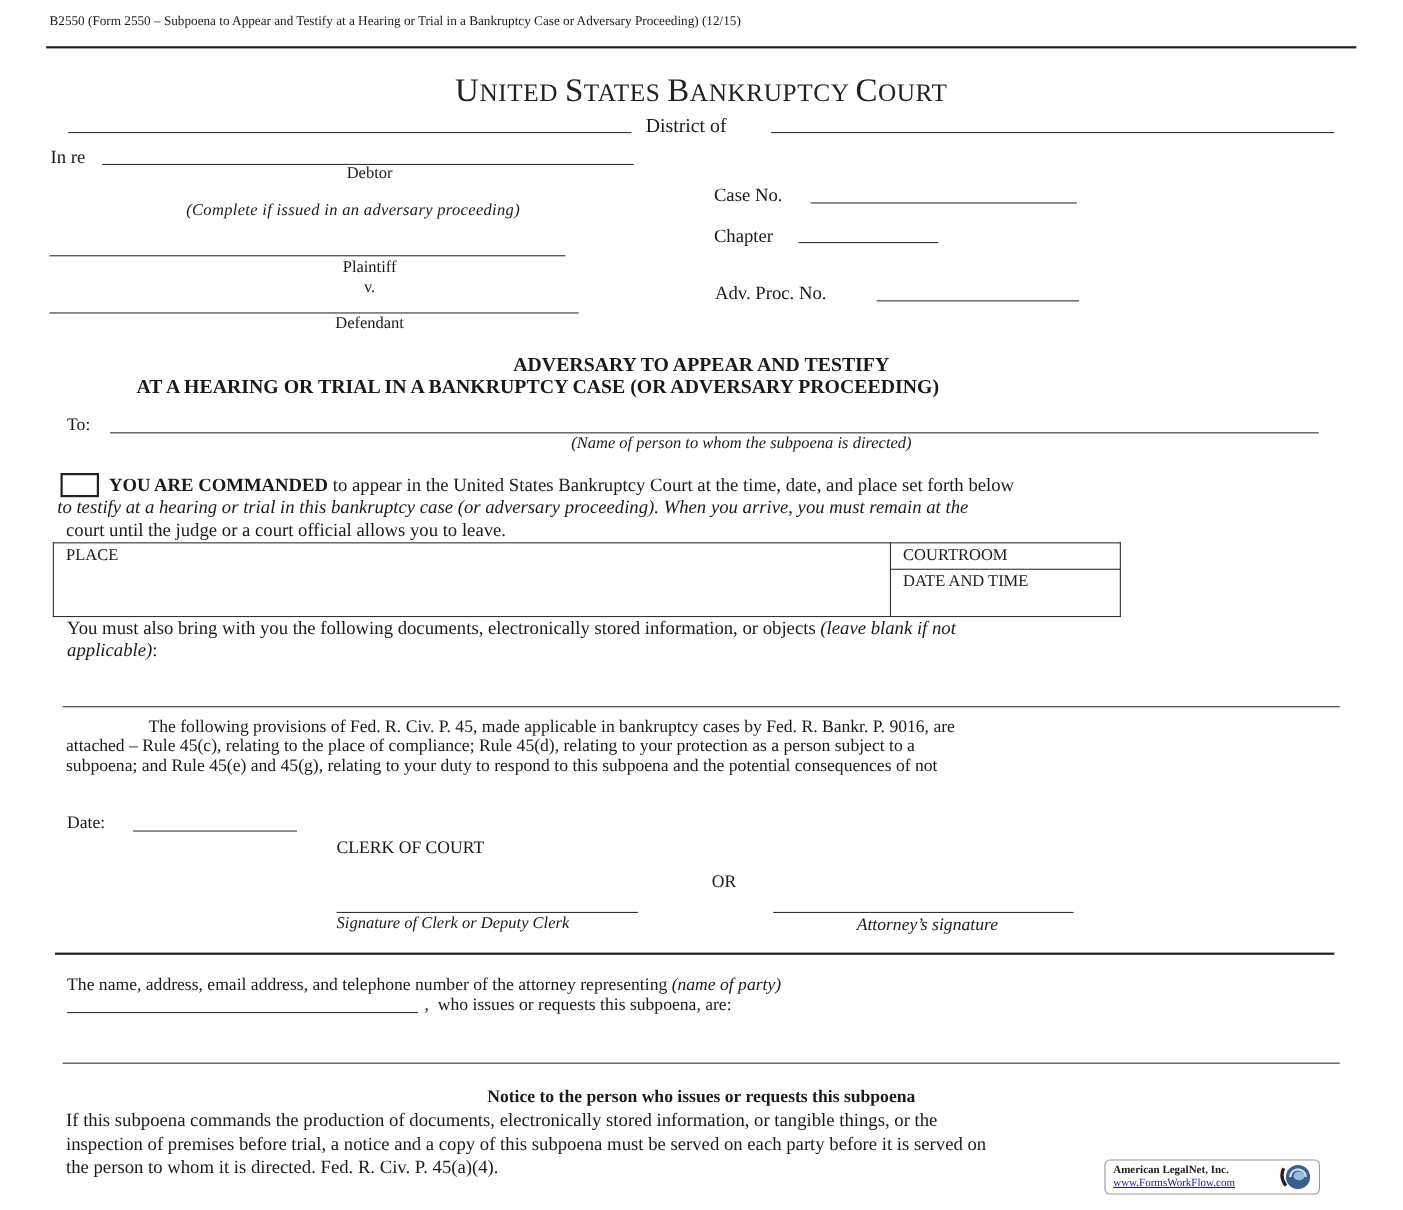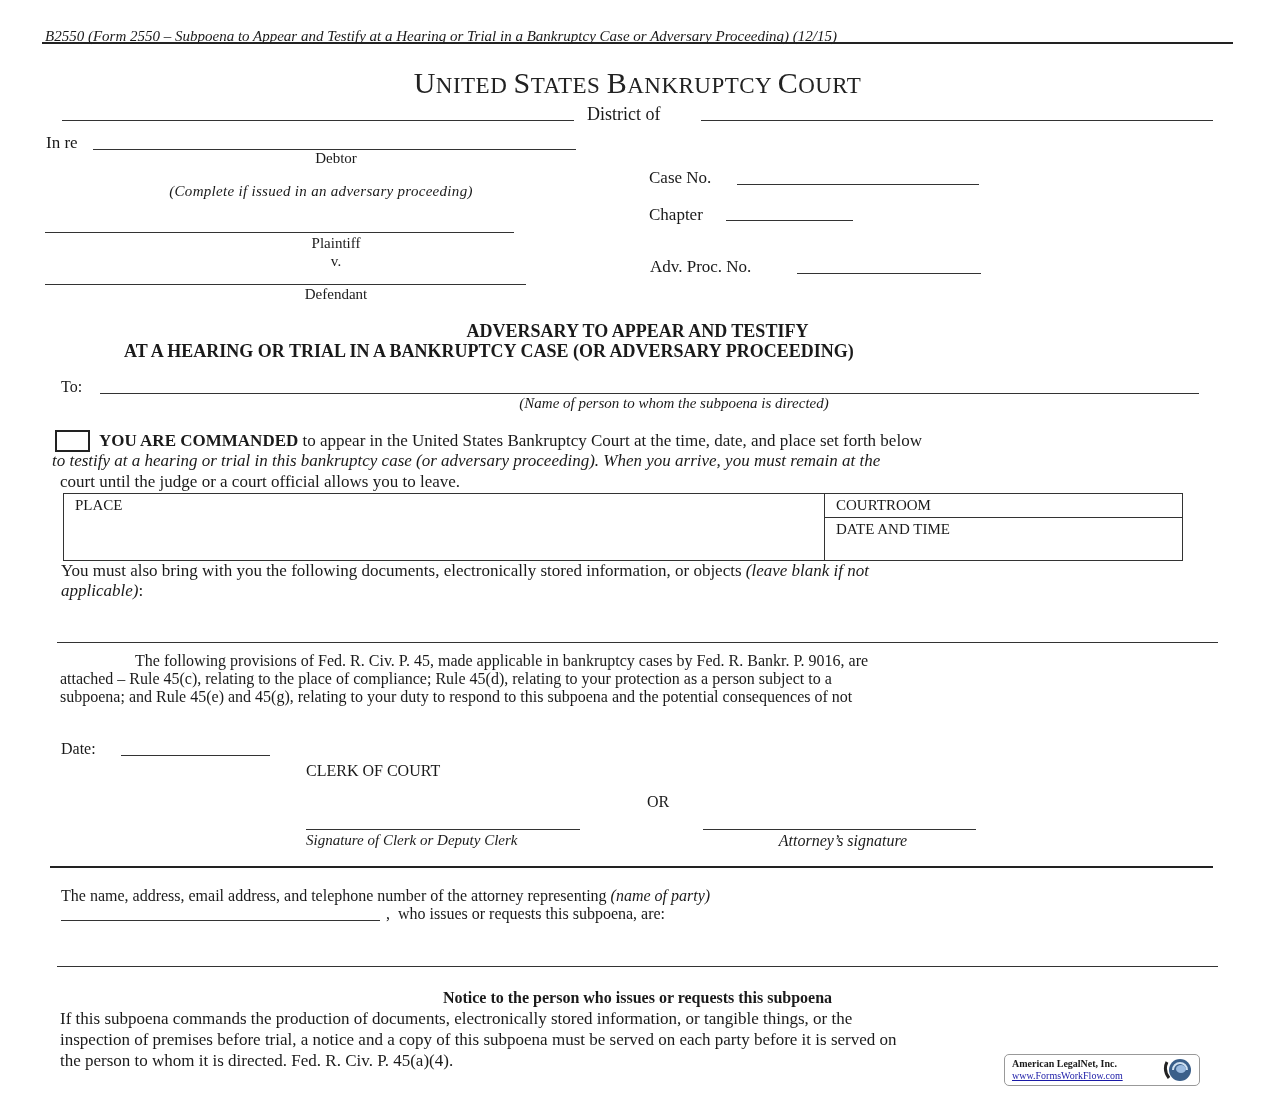--- a/index.html
+++ b/index.html
@@ -6,31 +6,31 @@
   body { width: 1275px; height: 1100px; position: relative; overflow: hidden;
          font-family: "Liberation Serif", "DejaVu Serif", serif; color: #1a1a1a; }
   .abs { position: absolute; }
   .blank { display: inline-block; border-bottom: 1px solid #333; }
   .hline { position: absolute; background: #222; }
   .small { font-size: 15px; }
   .body17 { font-size: 17px; }
   .center { text-align: center; }
   .it { font-style: italic; }
   .b { font-weight: bold; }
-  table.place { position: absolute; left: 63px; top: 493px; width: 1120px; height: 68px;
+  table.place { position: absolute; left: 48px; top: 493px; width: 971px; height: 68px;
                 border-collapse: collapse; font-size: 15px; }
   table.place td { border: 1px solid #333; vertical-align: top; padding: 3px 11px; }
   .logo { position: absolute; left: 1004px; top: 1054px; width: 194px; height: 30px;
           border: 1px solid #999; border-radius: 5px; background: #fff;
           font-family: "Liberation Serif", serif; }
 </style>
 </head>
 <body>
 
-<div class="abs" style="left:45px; top:28px; font-size:15px; white-space:nowrap;font-style:italic;">B2550 (Form 2550 – Subpoena to Appear and Testify at a Hearing or Trial in a Bankruptcy Case or Adversary Proceeding) (12/15)</div>
+<div class="abs" style="left:45px; top:12px; font-size:12px; white-space:nowrap;">B2550 (Form 2550 – Subpoena to Appear and Testify at a Hearing or Trial in a Bankruptcy Case or Adversary Proceeding) (12/15)</div>
 <div class="hline" style="left:42px; top:42px; width:1191px; height:2px;"></div>
 
 <div class="abs center" style="left:0; top:66px; width:1275px; font-size:30px; letter-spacing:0.5px; color:#222;">
   <span style="font-size:30px">U</span><span style="font-size:23px">NITED </span><span style="font-size:30px">S</span><span style="font-size:23px">TATES </span><span style="font-size:30px">B</span><span style="font-size:23px">ANKRUPTCY </span><span style="font-size:30px">C</span><span style="font-size:23px">OURT</span>
 </div>
 
 <div class="abs blank" style="left:62px; top:104px; width:512px; height:16px;"></div>
 <div class="abs" style="left:587px; top:104px; font-size:18px;">District of</div>
 <div class="abs blank" style="left:701px; top:104px; width:512px; height:16px;"></div>
 

